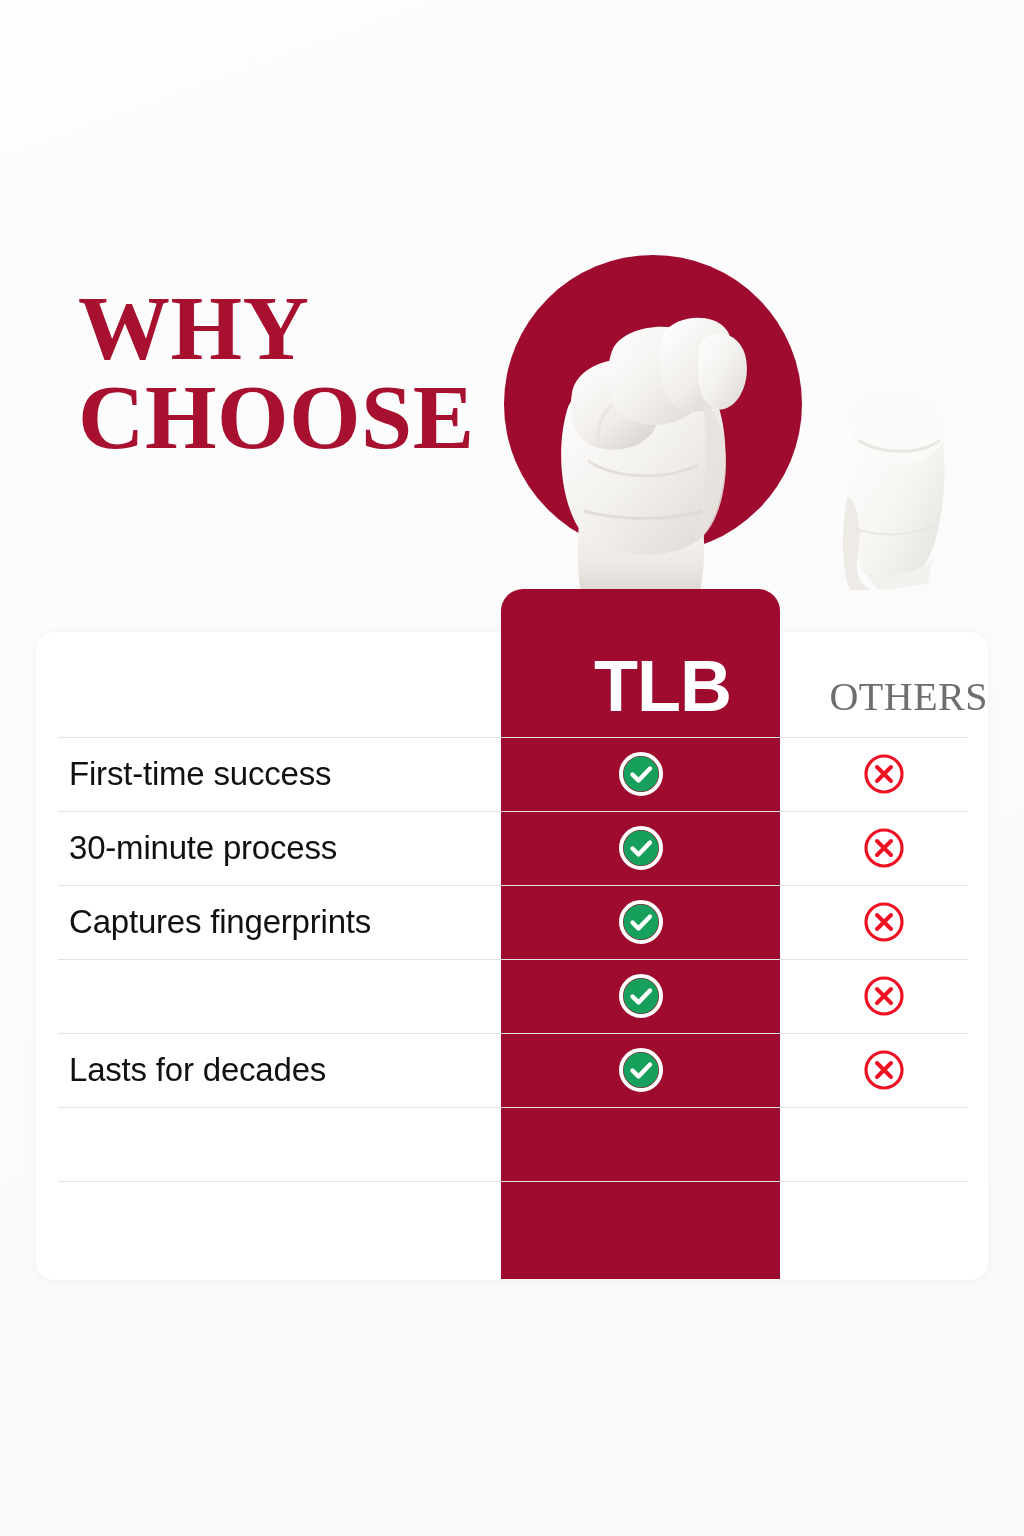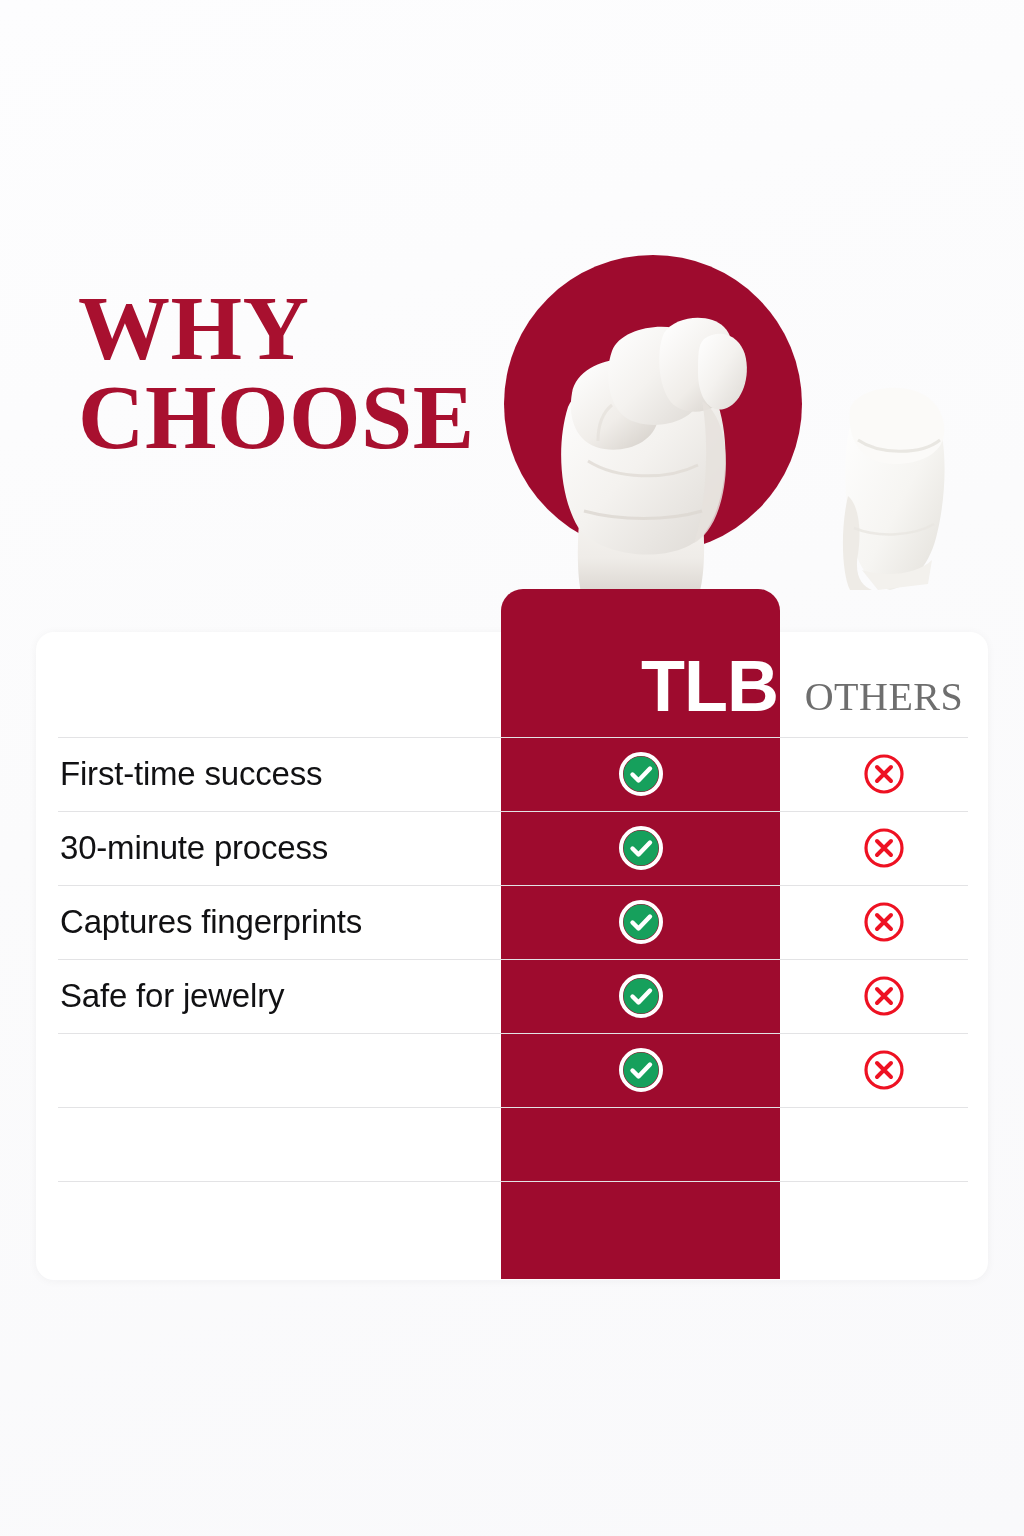--- a/index.html
+++ b/index.html
@@ -115,21 +115,21 @@
   .row-sep {
     position: absolute;
     left: 22px;
     width: 910px;
     height: 1px;
     background: #e3e3e5;
   }
 
   .cell-feature {
     position: absolute;
-    left: 24px;
+    left: 33px;
     width: 430px;
     font-family: "Liberation Sans", sans-serif;
     font-size: 33px;
     font-weight: 400;
     color: #111113;
     letter-spacing: -0.2px;
     white-space: nowrap;
   }
   .cell-tlb {
     position: absolute;
@@ -154,28 +154,27 @@
     left: 465px;
     top: 18px;
     width: 323px;
     text-align: center;
     font-family: "Liberation Sans", sans-serif;
     font-weight: 700;
     font-size: 72px;
     line-height: 1;
     color: #ffffff;
     letter-spacing: -1px;
-    padding-left: 47px;
   }
   #hdr-others {
     position: absolute;
     left: 744px;
     top: 45px;
     width: 208px;
-    text-align: center;
+    text-align: right;
     font-family: "Liberation Serif", "DejaVu Serif", serif;
     font-weight: 400;
     font-size: 40px;
     line-height: 1;
     color: #6e6e6e;
     letter-spacing: 0.5px;
   }
 
   
   .icon-check, .icon-cross {
@@ -311,37 +310,37 @@
       </div>
       <div class="cell-others">
         <svg class="icon-cross" viewBox="0 0 44 44">
           <circle cx="22" cy="22" r="18" fill="none" stroke="#EE1122" stroke-width="3.2"></circle>
           <path d="M15 15 L29 29 M29 15 L15 29" stroke="#EE1122" stroke-width="4" stroke-linecap="round"></path>
         </svg>
       </div>
     </div>
 
     <div class="row" style="top:332px; height:64px;">
-      <div class="cell-feature">Safe for jewelry</div>
       <div class="cell-tlb">
         <svg class="icon-check" viewBox="0 0 44 44">
           <circle cx="22" cy="22" r="20" fill="none" stroke="#ffffff" stroke-width="4"></circle>
           <circle cx="22" cy="22" r="17.5" fill="#16A05C"></circle>
           <path d="M13.5 22.5 L19.5 28.5 L31 16.5" fill="none" stroke="#ffffff" stroke-width="4.4" stroke-linecap="round" stroke-linejoin="round"></path>
         </svg>
       </div>
       <div class="cell-others">
         <svg class="icon-cross" viewBox="0 0 44 44">
           <circle cx="22" cy="22" r="18" fill="none" stroke="#EE1122" stroke-width="3.2"></circle>
           <path d="M15 15 L29 29 M29 15 L15 29" stroke="#EE1122" stroke-width="4" stroke-linecap="round"></path>
         </svg>
       </div>
     </div>
 
     <div class="row" style="top:406px; height:64px;">
+      <div class="cell-feature">Lasts for decades</div>
       <div class="cell-tlb">
         <svg class="icon-check" viewBox="0 0 44 44">
           <circle cx="22" cy="22" r="20" fill="none" stroke="#ffffff" stroke-width="4"></circle>
           <circle cx="22" cy="22" r="17.5" fill="#16A05C"></circle>
           <path d="M13.5 22.5 L19.5 28.5 L31 16.5" fill="none" stroke="#ffffff" stroke-width="4.4" stroke-linecap="round" stroke-linejoin="round"></path>
         </svg>
       </div>
       <div class="cell-others">
         <svg class="icon-cross" viewBox="0 0 44 44">
           <circle cx="22" cy="22" r="18" fill="none" stroke="#EE1122" stroke-width="3.2"></circle>

